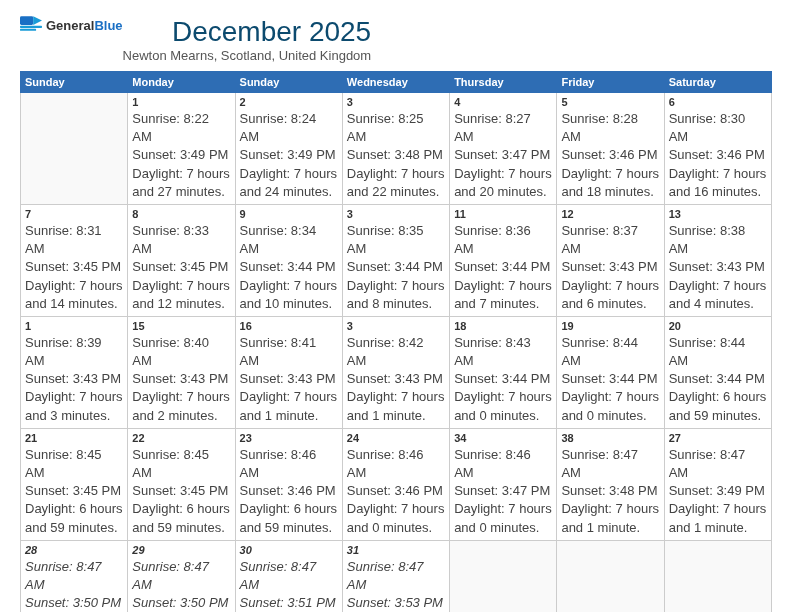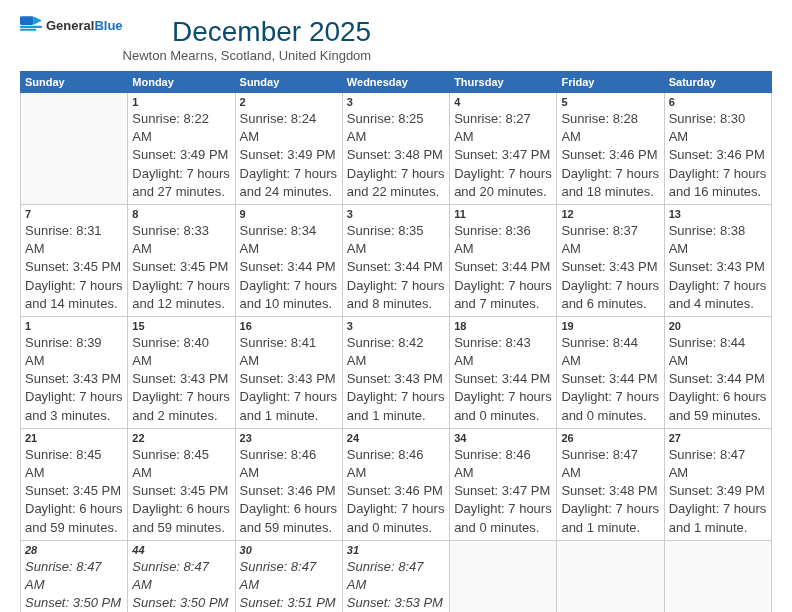--- a/index.html
+++ b/index.html
@@ -225,35 +225,35 @@
           </td>
           <td>
             <span class="day-num">24</span>
             <div class="day-info">Sunrise: 8:46 AM<br>Sunset: 3:46 PM<br>Daylight: 7 hours<br>and 0 minutes.</div>
           </td>
           <td>
             <span class="day-num">34</span>
             <div class="day-info">Sunrise: 8:46 AM<br>Sunset: 3:47 PM<br>Daylight: 7 hours<br>and 0 minutes.</div>
           </td>
           <td>
-            <span class="day-num">26</span>
+            <span class="day-num">38</span>
             <div class="day-info">Sunrise: 8:47 AM<br>Sunset: 3:48 PM<br>Daylight: 7 hours<br>and 1 minute.</div>
           </td>
           <td>
             <span class="day-num">27</span>
             <div class="day-info">Sunrise: 8:47 AM<br>Sunset: 3:49 PM<br>Daylight: 7 hours<br>and 1 minute.</div>
           </td>
         </tr>
         <tr class="last-row">
           <td>
             <span class="day-num">28</span>
             <div class="day-info">Sunrise: 8:47 AM<br>Sunset: 3:50 PM<br>Daylight: 7 hours<br>and 2 minutes.</div>
           </td>
           <td>
-            <span class="day-num">44</span>
+            <span class="day-num">29</span>
             <div class="day-info">Sunrise: 8:47 AM<br>Sunset: 3:50 PM<br>Daylight: 7 hours<br>and 3 minutes.</div>
           </td>
           <td>
             <span class="day-num">30</span>
             <div class="day-info">Sunrise: 8:47 AM<br>Sunset: 3:51 PM<br>Daylight: 7 hours<br>and 4 minutes.</div>
           </td>
           <td>
             <span class="day-num">31</span>
             <div class="day-info">Sunrise: 8:47 AM<br>Sunset: 3:53 PM<br>Daylight: 7 hours<br>and 5 minutes.</div>
           </td>

